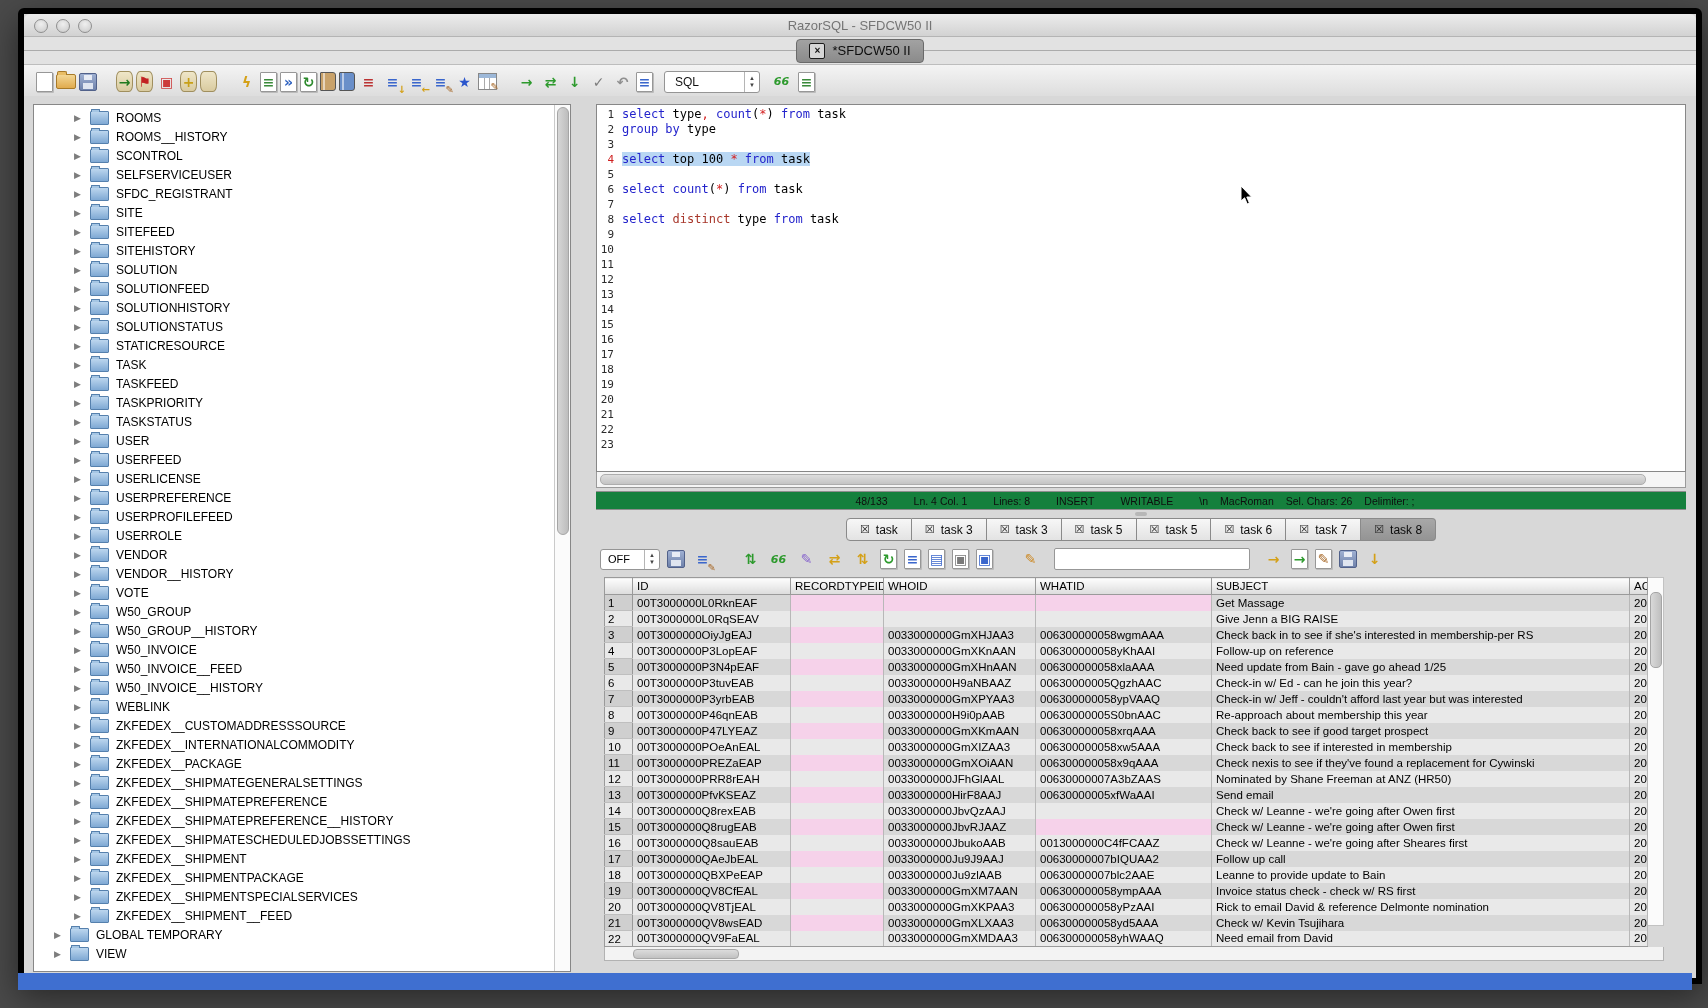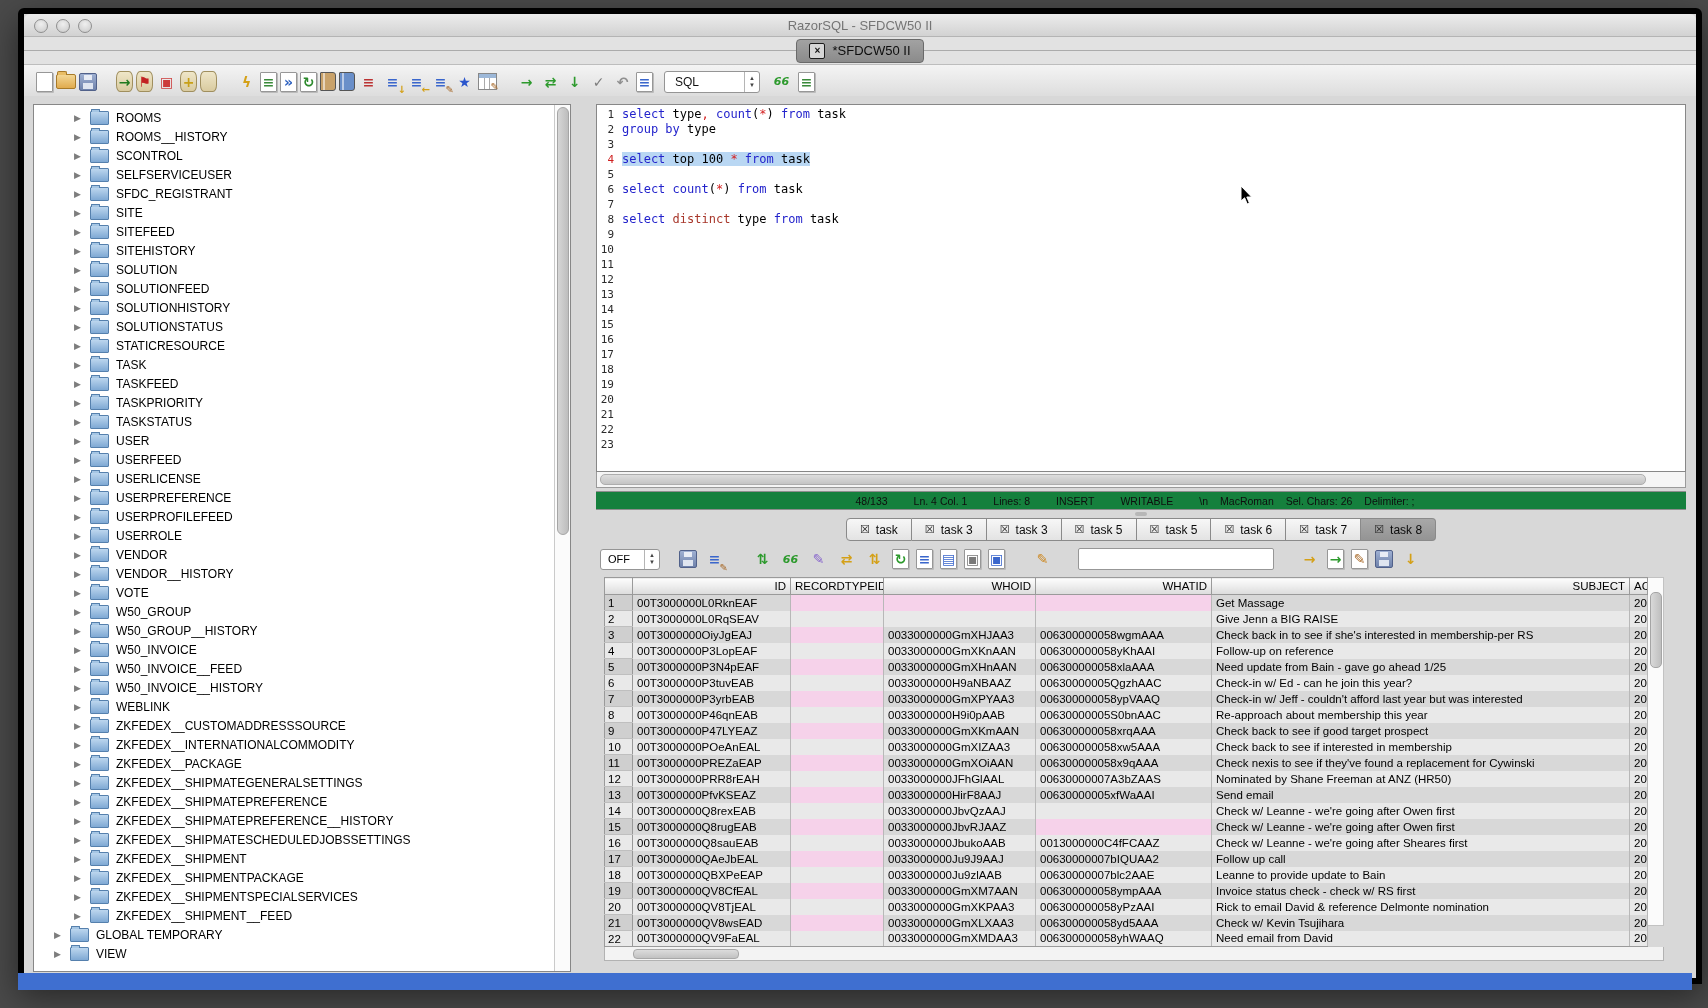--- a/index.html
+++ b/index.html
@@ -87,29 +87,29 @@
   .results{flex:1;display:flex;flex-direction:column;min-height:0;}
   .split-dimple{width:12px;height:4px;background:#b7b7b7;border-radius:2px;margin:2px auto 2px;}
   .task-tabs{height:23px;display:flex;justify-content:center;flex:none;}
   .task-tab{display:flex;align-items:center;gap:6px;padding:0 13px;font-size:12px;color:#0c0c0c;
             background:linear-gradient(#f7f7f7,#e3e3e3);border:1px solid #8a8a8a;border-left:none;}
   .task-tab:first-child{border-left:1px solid #8a8a8a;border-radius:4px 0 0 4px;}
   .task-tab:last-child{border-radius:0 4px 4px 0;}
   .task-tab.active{background:linear-gradient(#a8a8a8,#949494);}
   .task-tab .tclose{font-size:11px;color:#222;font-family:"DejaVu Sans",sans-serif;}
 
-  .grid-toolbar{height:28px;flex:none;display:flex;align-items:center;gap:19px;margin-top:4px;padding-left:4px;}
+  .grid-toolbar{height:28px;flex:none;display:flex;align-items:center;gap:7px;margin-top:4px;padding-left:4px;}
   .limit-select{width:58px;height:19px;background:#fff;border:1px solid #959595;border-radius:3px;display:flex;align-items:center;}
   .limit-select .val{flex:1;font-size:11px;padding-left:7px;}
   .search-input{width:190px;height:18px;background:#fff;border:1px solid #979797;border-radius:2px;margin:0 6px;}
 
   .grid-area{margin-top:4px;margin-left:8px;display:flex;flex:none;}
   table.grid{border-collapse:collapse;table-layout:fixed;width:1043px;font-size:11.5px;}
   table.grid th{height:16px;background:linear-gradient(#fdfdfd,#dcdcdc);border:1px solid #9a9a9a;border-left:none;
-                font-weight:normal;text-align:right;padding:0 4px;overflow:hidden;white-space:nowrap;}
+                font-weight:normal;text-align:left;padding:0 4px;overflow:hidden;white-space:nowrap;}
   table.grid th:first-child{border-left:1px solid #9a9a9a;}
   table.grid td{height:15px;padding:0 4px;border-right:1px solid #b8b8b8;overflow:hidden;white-space:nowrap;color:#000;}
   table.grid tr.even td{background:#e9e9e9;}
   table.grid td.rownum{background:#cfcfcf;border-right:1px solid #989898;border-bottom:1px solid #bfbfbf;padding-left:3px;}
   table.grid td.nullc{background:#f6d2ea;}
   table.grid td:first-child{border-left:1px solid #9a9a9a;}
   table.grid tr:last-child td{border-bottom:1px solid #9a9a9a;}
   .grid-vscroll{width:15px;height:347px;background:#fbfbfb;border:1px solid #c2c2c2;border-left:none;position:relative;flex:none;}
   .grid-vthumb{position:absolute;left:2px;top:14px;width:10px;height:74px;background:linear-gradient(90deg,#d9d9d9,#bfbfbf);
                border:1px solid #a5a5a5;border-radius:5px;}

